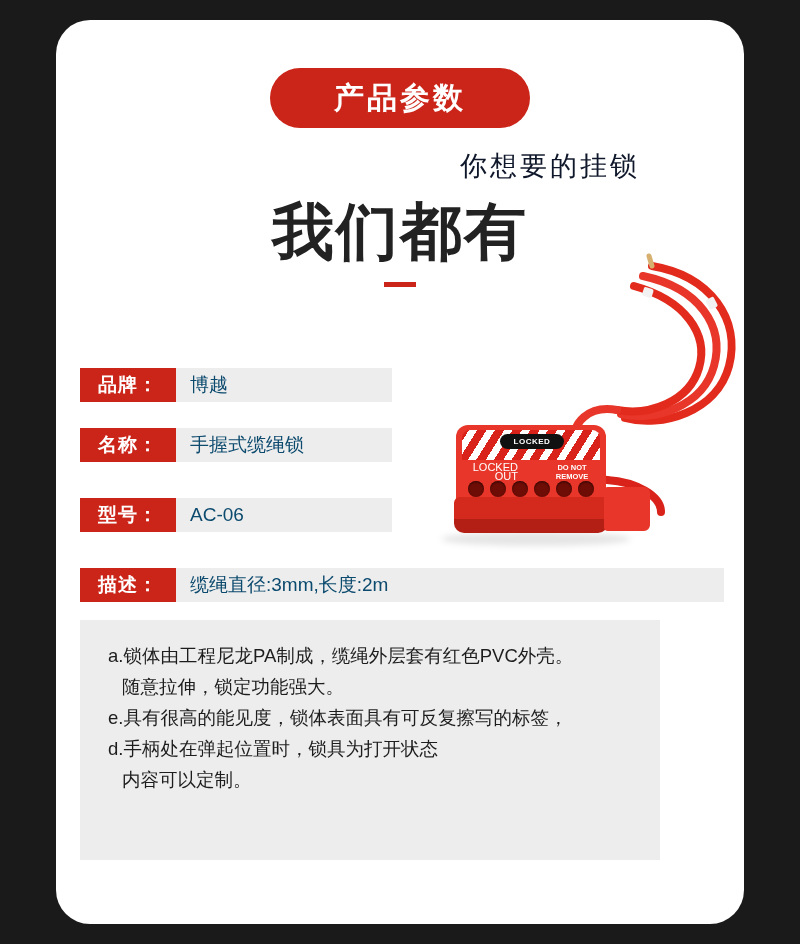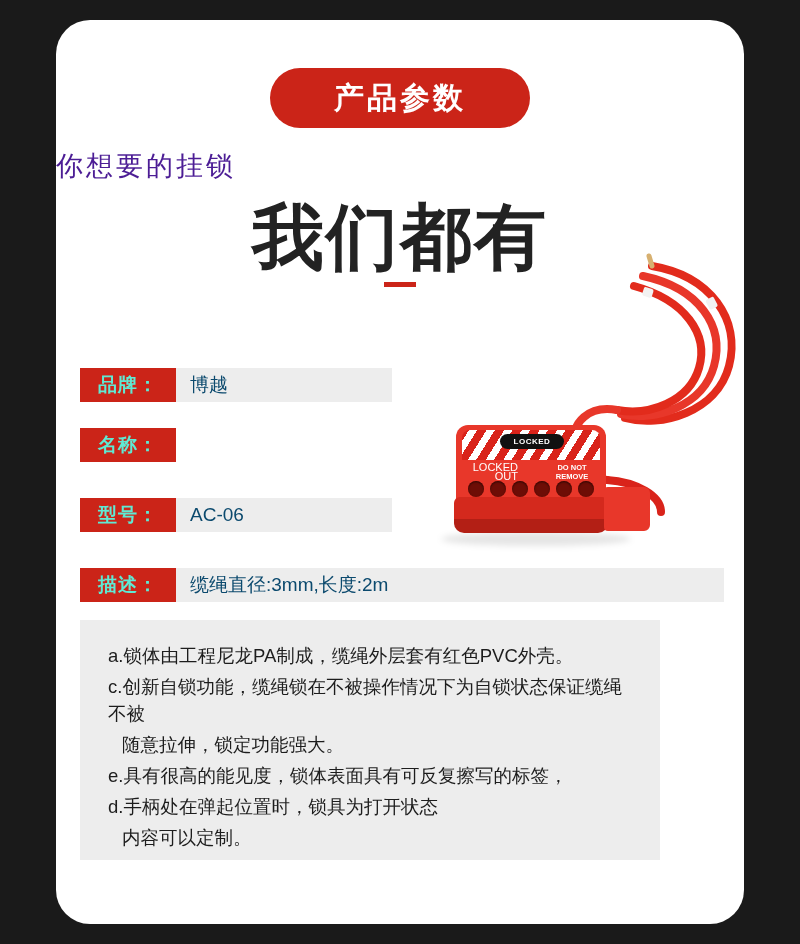--- a/index.html
+++ b/index.html
@@ -39,32 +39,32 @@
     letter-spacing: 3px;
     display: flex;
     align-items: center;
     justify-content: center;
   }
   .subtitle {
     position: absolute;
     left: 0;
     top: 128px;
     width: 584px;
-    text-align: left;
+    text-align: right;
     font-size: 27px;
-    color: #4c1d95;
+    color: #0f172a;
     letter-spacing: 3px;
   }
   .bigtitle {
     position: absolute;
     left: 0;
     top: 170px;
     width: 688px;
     text-align: center;
-    font-size: 72px;
+    font-size: 62px;
     font-weight: bold;
     color: #222222;
     letter-spacing: 2px;
   }
   .rule {
     position: absolute;
     left: 328px;
     top: 262px;
     width: 32px;
     height: 5px;
@@ -75,21 +75,21 @@
   .spec {
     position: absolute;
     left: 24px;
     height: 34px;
     display: flex;
     align-items: stretch;
   }
   .spec .label {
     width: 96px;
     background: #cb2418;
-    color: #5eead4;
+    color: #ffffff;
     font-size: 19px;
     font-weight: bold;
     display: flex;
     align-items: center;
     justify-content: center;
     letter-spacing: 1px;
   }
   .spec .value {
     background: #ededed;
     color: #0c4a6e;
@@ -296,32 +296,32 @@
       <div class="handle"></div>
     </div>
   </div>
 
   <div class="spec r1">
     <div class="label">品牌：</div>
     <div class="value">博越</div>
   </div>
   <div class="spec r2">
     <div class="label">名称：</div>
+    <div class="value">手握式缆绳锁</div>
   </div>
   <div class="spec r3">
     <div class="label">型号：</div>
     <div class="value">AC-06</div>
   </div>
   <div class="spec r4">
     <div class="label">描述：</div>
     <div class="value">缆绳直径:3mm,长度:2m</div>
   </div>
 
   <div class="desc">
     <p><span>a.锁体由工程尼龙PA制成，缆绳外层套有红色PVC外壳。</span></p>
-    <p><span>c.创新自锁功能，缆绳锁在不被操作情况下为自锁状态保证缆绳不被</span></p>
     <p><span class="indent"></span><span>随意拉伸，锁定功能强大。</span></p>
     <p><span>e.具有很高的能见度，锁体表面具有可反复擦写的标签，</span></p>
     <p><span>d.手柄处在弹起位置时，锁具为打开状态</span></p>
     <p><span class="indent"></span><span>内容可以定制。</span></p>
   </div>
 
 </div>
 
 </body></html>

